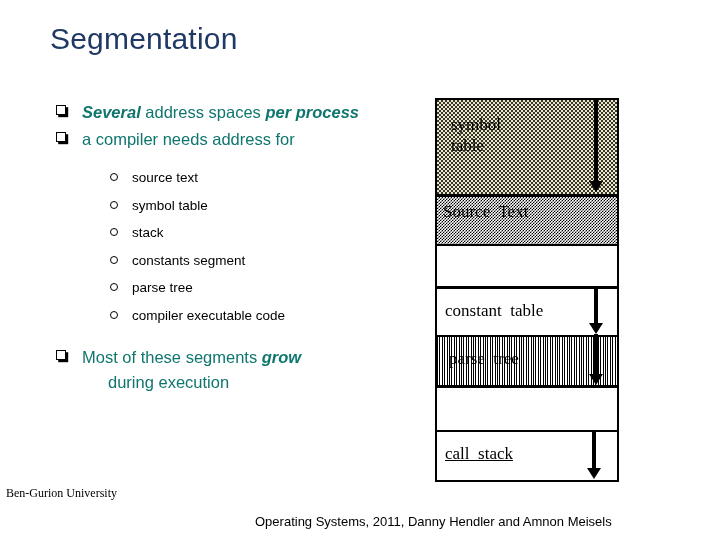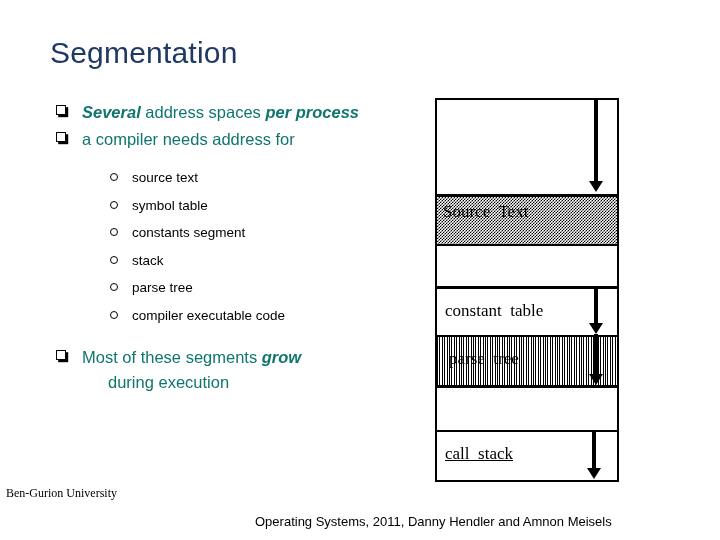--- a/index.html
+++ b/index.html
@@ -19,21 +19,21 @@
     inset: 0;
     width: 720px;
     height: 540px;
     background: #ffffff;
   }
 
   
   .slide-title {
     position: absolute;
     left: 50px;
-    top: 34px;
+    top: 20px;
     font-size: 30px;
     line-height: 38px;
     color: #1F3864;
     font-family: "Liberation Sans", sans-serif;
     letter-spacing: 0.2px;
     white-space: nowrap;
   }
 
   
   .body-col {
@@ -216,25 +216,25 @@
       <div class="bullet-l2">
         <span class="circ"></span>
         <span>source text</span>
       </div>
       <div class="bullet-l2">
         <span class="circ"></span>
         <span>symbol table</span>
       </div>
       <div class="bullet-l2">
         <span class="circ"></span>
+        <span>stack</span>
+      </div>
+      <div class="bullet-l2">
+        <span class="circ"></span>
         <span>constants segment</span>
-      </div>
-      <div class="bullet-l2">
-        <span class="circ"></span>
-        <span>stack</span>
       </div>
       <div class="bullet-l2">
         <span class="circ"></span>
         <span>parse tree</span>
       </div>
       <div class="bullet-l2">
         <span class="circ"></span>
         <span>compiler executable code</span>
       </div>
     </div>
@@ -242,20 +242,24 @@
     <div class="bullet-l1 bullet-last">
       <span class="sq"></span>
       <span>Most of these segments </span><span class="bi">grow</span>
       <div class="cont">during execution</div>
     </div>
 
   </div>
 
   <div class="diagram">
 
+    <div class="band fill-dots" style="top:0; height:94px;">
+      <div class="band-label" style="left:14px; top:14px;">symbol</div>
+      <div class="band-label" style="left:14px; top:35px;">table</div>
+    </div>
     <div class="arrow" style="left:152px; top:-2px; height:96px;">
       <div class="shaft" style="height:84px;"></div>
       <div class="head" style="top:83px;"></div>
     </div>
     <div class="band-sep" style="top:94px;"></div>
 
     <div class="band fill-check" style="top:96.5px; height:47px;">
       <div class="band-label" style="left:6px; top:4px;">Source  Text</div>
     </div>
     <div class="band-sep" style="top:143.5px;"></div>

